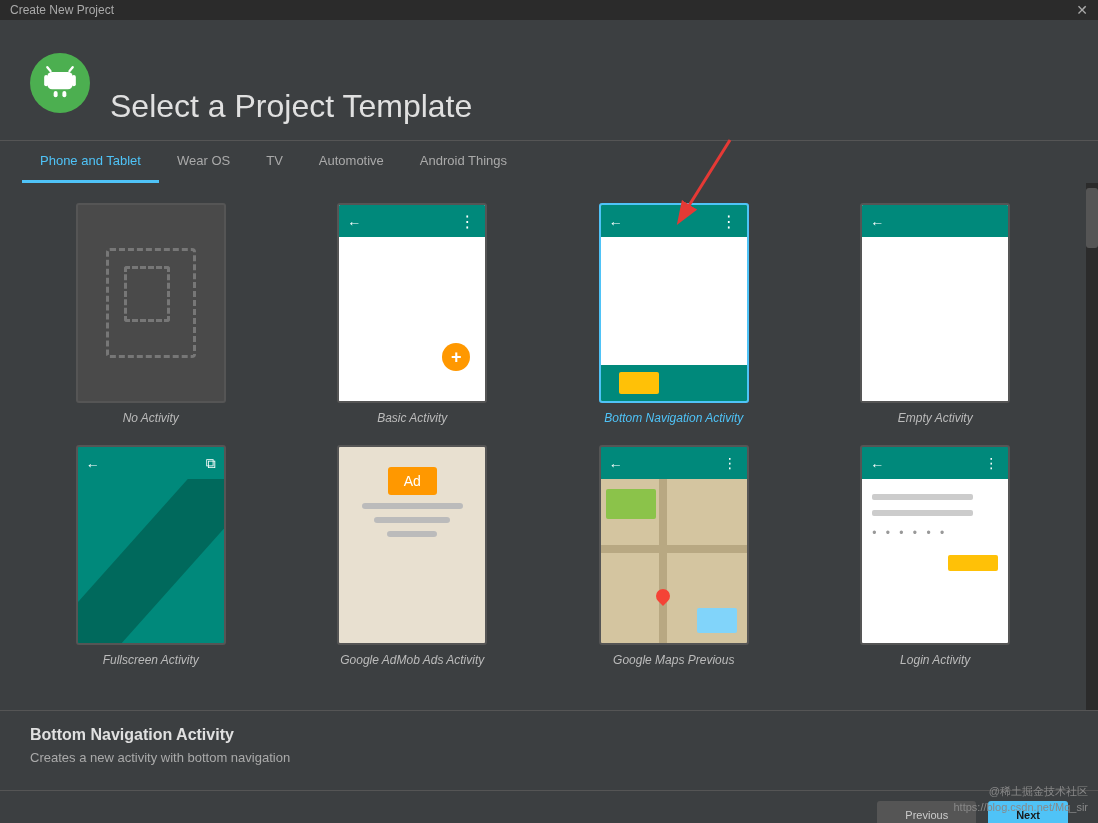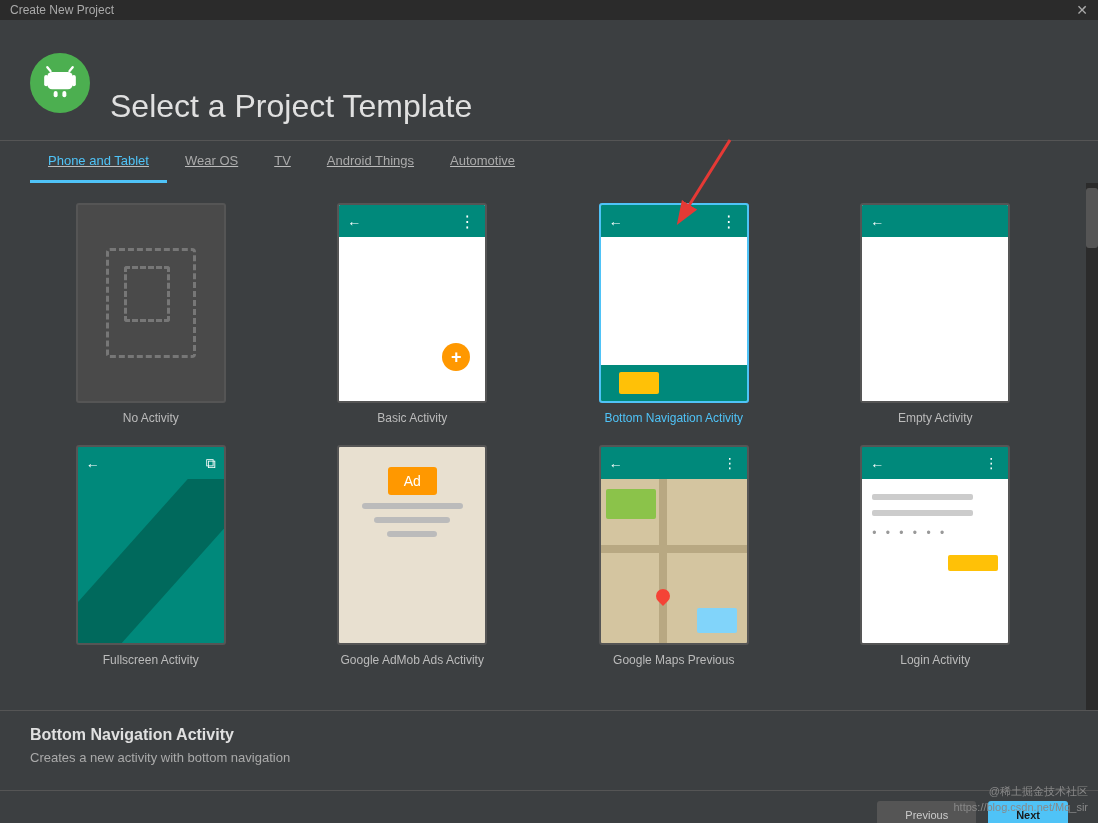--- a/index.html
+++ b/index.html
@@ -56,24 +56,23 @@
     .header-title {
       font-size: 32px;
       color: #e0e0e0;
       font-weight: 300;
       margin-top: 48px;
     }
 
     
     .tabs {
       display: flex;
-      padding: 0 30px;
+      padding: 0 22px;
       background: #3c3f41;
       gap: 0;
-      text-decoration: underline;
     }
     .tab {
       padding: 12px 18px;
       font-size: 13px;
       color: #aaa;
       cursor: pointer;
       border-bottom: 3px solid transparent;
       white-space: nowrap;
     }
     .tab.active {
@@ -129,20 +128,21 @@
       position: relative;
     }
     .template-card.selected .template-preview {
       border: 2px solid #4fc3f7;
       background: #2d4a5a;
     }
     .template-label {
       font-size: 12px;
       color: #bbb;
       text-align: center;
+      font-style: italic;
     }
     .template-card.selected .template-label {
       color: #4fc3f7;
     }
 
     
     .no-activity-preview {
       width: 100%;
       height: 100%;
       display: flex;
@@ -495,22 +495,22 @@
       <rect x="13.5" y="17" width="2.5" height="4" rx="1.25" fill="white"></rect>
     </svg>
   </div>
   <h1 class="header-title">Select a Project Template</h1>
 </div>
 
 <div class="tabs">
   <div class="tab active">Phone and Tablet</div>
   <div class="tab">Wear OS</div>
   <div class="tab">TV</div>
+  <div class="tab">Automotive</div>
   <div class="tab">Android Things</div>
-  <div class="tab">Automotive</div>
 </div>
 
 <div class="content-area">
   <div class="templates-grid">
 
     <div class="template-card">
       <div class="template-preview">
         <div class="no-activity-preview">
           <div class="dashed-box"></div>
         </div>

